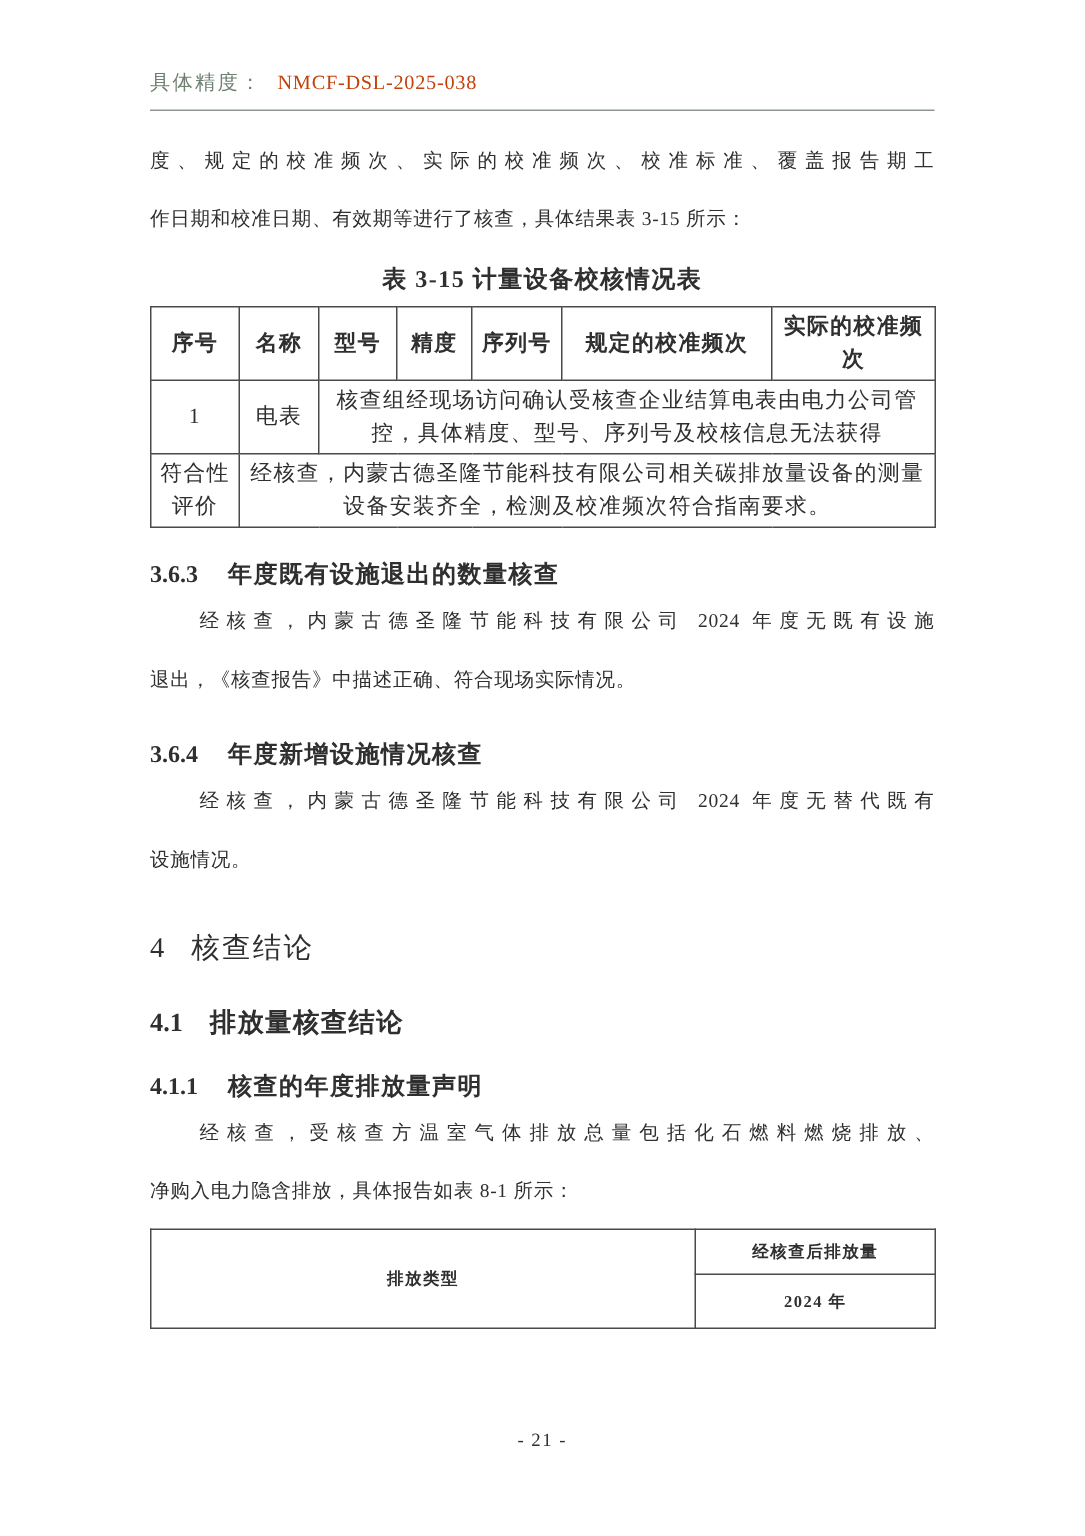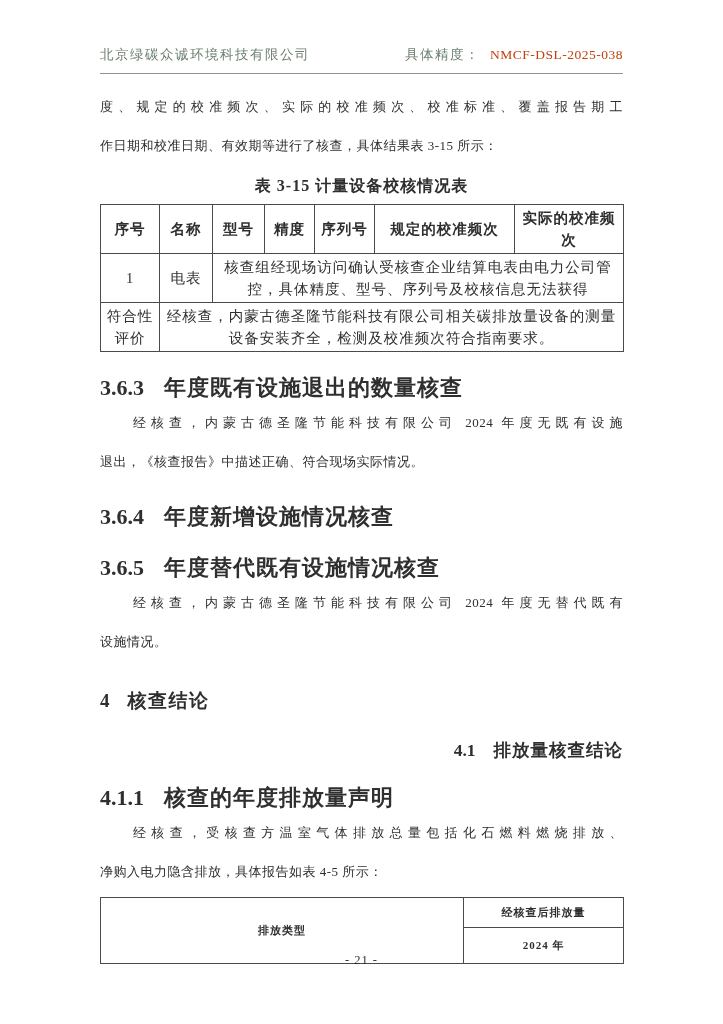--- a/index.html
+++ b/index.html
@@ -82,38 +82,37 @@
     font-weight: bold;
     letter-spacing: 1px;
     padding: 2px 4px;
   }
   .t41 .r1 { height: 30px; }
   .t41 .r2 { height: 36px; }
 
   
   .h-sub {
     font-weight: bold;
-    font-size: 22px;
+    font-size: 16px;
     letter-spacing: 1px;
     margin-top: 21px;
   }
   .h-sub .num { letter-spacing: 0; margin-right: 20px; }
   .h-chap {
-    font-weight: bold;
+    font-weight: normal;
     font-size: 19px;
     letter-spacing: 1.5px;
     margin-top: 27px;
   }
   .h-chap .num { letter-spacing: 0; margin-right: 18px; }
   .h-sec {
     font-weight: bold;
     font-size: 17.5px;
     letter-spacing: 1px;
     margin-top: 24px;
-    text-align: right;
   }
   .h-sec .num { letter-spacing: 0; margin-right: 18px; }
   .mt-table { margin-top: 22px; }
 
   
   .footer {
     position: absolute;
     left: 0; right: 0;
     bottom: 56px;
     text-align: center;
@@ -121,21 +120,20 @@
     letter-spacing: 1px;
     color: #2f2f2f;
   }
 </style>
 </head>
 <body>
 
 <div class="page">
 
   <div class="header">
-    <span class="company">北京绿碳众诚环境科技有限公司</span>
     <span class="fileno">
       <span>具体精度：</span><span class="code">NMCF-DSL-2025-038</span>
     </span>
   </div>
 
   <div class="para intro">
     <div class="line">度、规定的校准频次、实际的校准频次、校准标准、覆盖报告期工</div>
     <div class="line last">作日期和校准日期、有效期等进行了核查，具体结果表 3-15 所示：</div>
   </div>
 
@@ -177,42 +175,39 @@
   </div>
   <div class="para">
     <div class="line indent">经核查，内蒙古德圣隆节能科技有限公司 2024 年度无既有设施</div>
     <div class="line last">退出，《核查报告》中描述正确、符合现场实际情况。</div>
   </div>
 
   <div class="h-sub">
     <span class="num">3.6.4</span><span>年度新增设施情况核查</span>
   </div>
 
-  <div class="h-sub">
-    <span class="num">3.6.5</span><span>年度替代既有设施情况核查</span>
-  </div>
   <div class="para">
     <div class="line indent">经核查，内蒙古德圣隆节能科技有限公司 2024 年度无替代既有</div>
     <div class="line last">设施情况。</div>
   </div>
 
   <div class="h-chap">
     <span class="num">4</span><span>核查结论</span>
   </div>
 
   <div class="h-sec">
     <span class="num">4.1</span><span>排放量核查结论</span>
   </div>
 
   <div class="h-sub">
     <span class="num">4.1.1</span><span>核查的年度排放量声明</span>
   </div>
   <div class="para">
     <div class="line indent">经核查，受核查方温室气体排放总量包括化石燃料燃烧排放、</div>
-    <div class="line last">净购入电力隐含排放，具体报告如表 4-5 所示：</div>
+    <div class="line last">净购入电力隐含排放，具体报告如表 8-1 所示：</div>
   </div>
 
   <table class="t41">
     <colgroup>
       <col style="width:363px">
         <col style="width:160px">
     </colgroup>
     <tbody>
         <tr>
       <td rowspan="2" class="r1">排放类型</td>

